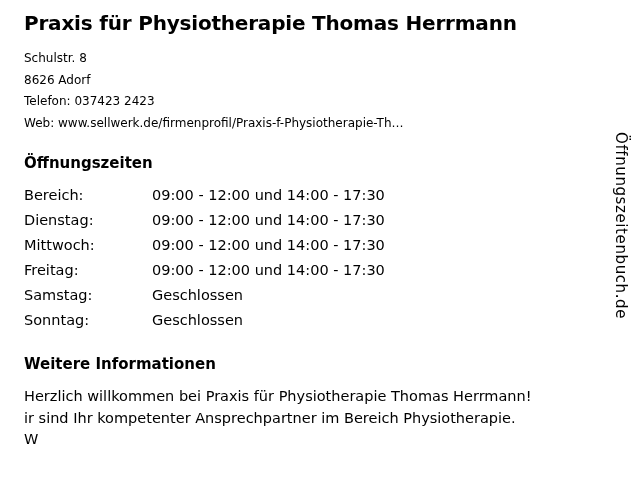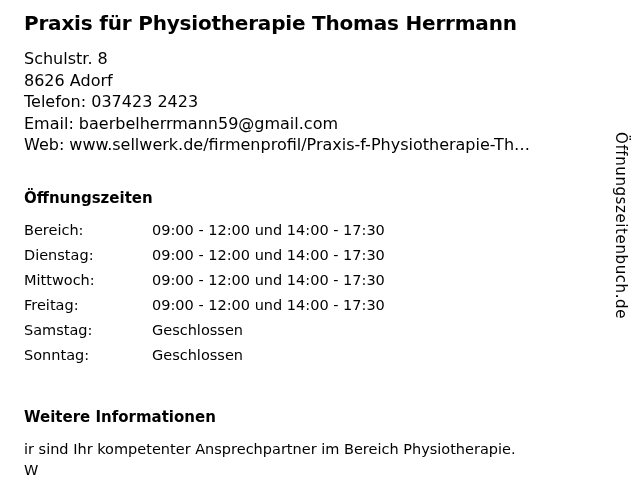--- a/index.html
+++ b/index.html
@@ -28,48 +28,48 @@
     width: 570px;
   }
   .title {
     font-size: 20px;
     font-weight: bold;
     line-height: 26px;
     margin: 0 0 12px 0;
     letter-spacing: -0.2px;
   }
   .addr-line {
-    font-size: 16px;
+    font-size: 12px;
     line-height: 21.5px;
     white-space: nowrap;
   }
   .section-head {
     font-size: 15px;
     font-weight: bold;
-    margin-top: 33px;
+    margin-top: 20px;
     margin-bottom: 14px;
   }
   table.hours {
     border-collapse: collapse;
     font-size: 14.5px;
   }
   table.hours td {
     padding: 0 0 7px 0;
     vertical-align: top;
     line-height: 18px;
     white-space: nowrap;
   }
   td.day {
     width: 128px;
     padding-right: 8px;
   }
   .info-head {
     font-size: 15px;
     font-weight: bold;
-    margin-top: 37px;
+    margin-top: 19px;
     margin-bottom: 13px;
   }
   .info-par {
     font-size: 14.5px;
     line-height: 21.5px;
     white-space: nowrap;
   }
   .sidebrand {
     position: absolute;
     right: 2px;
@@ -88,21 +88,20 @@
 <div class="page">
 
   <div class="content">
 
     <h1 class="title">Praxis für Physiotherapie Thomas Herrmann</h1>
 
     <div>
       <div class="addr-line">Schulstr. 8</div>
       <div class="addr-line">8626 Adorf</div>
       <div class="addr-line">Telefon: 037423 2423</div>
-      <div class="addr-line">Email: baerbelherrmann59@gmail.com</div>
       <div class="addr-line">Web: www.sellwerk.de/firmenprofil/Praxis-f-Physiotherapie-Th…</div>
     </div>
 
     <div class="section-head">Öffnungszeiten</div>
 
     <table class="hours">
       <tbody>
           <tr>
         <td class="day">Bereich:</td>
         <td class="val">09:00 - 12:00 und 14:00 - 17:30</td>
@@ -126,20 +125,21 @@
       <tr>
         <td class="day">Sonntag:</td>
         <td class="val">Geschlossen</td>
       </tr>
     </tbody>
       </table>
 
     <div class="info-head">Weitere Informationen</div>
 
     <div>
+      <div class="info-par">Herzlich willkommen bei Praxis für Physiotherapie Thomas Herrmann!</div>
       <div class="info-par">ir sind Ihr kompetenter Ansprechpartner im Bereich Physiotherapie.</div>
       <div class="info-par">W</div>
 
     </div>
 
   </div>
 
   <div class="sidebrand">Öffnungszeitenbuch.de</div>
 
 </div>

